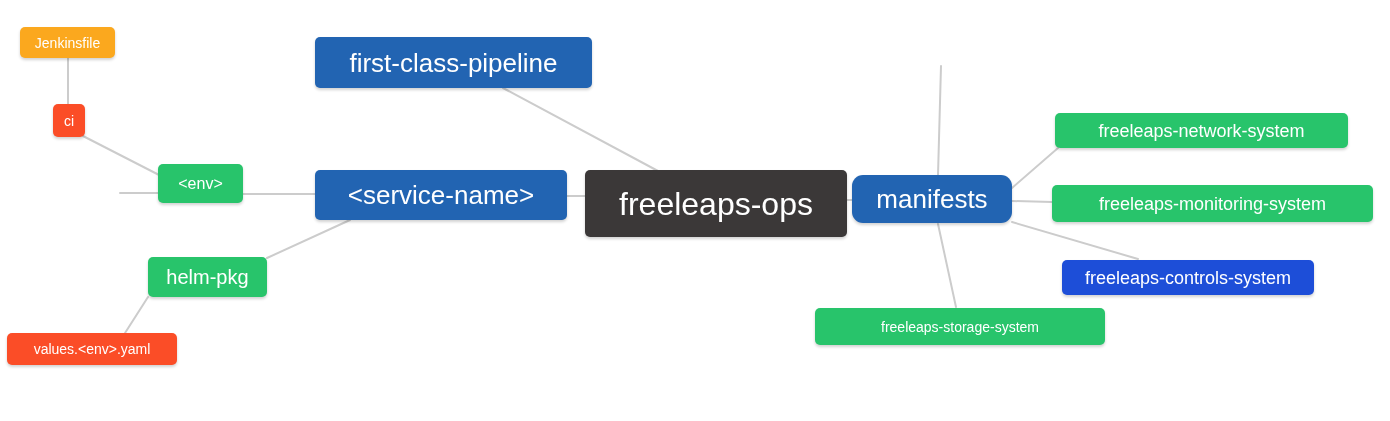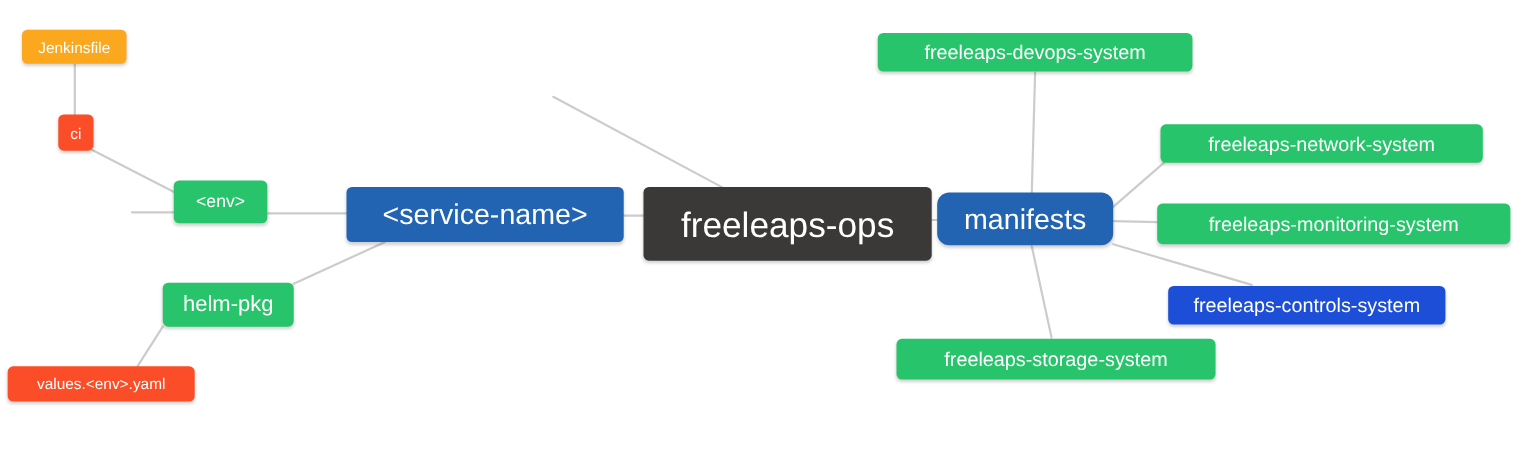--- a/index.html
+++ b/index.html
@@ -56,21 +56,21 @@
       <line x1="1012" y1="201" x2="1052" y2="202" stroke="#cccccc" stroke-width="2" stroke-linecap="round"></line>
       <line x1="1012" y1="222" x2="1138" y2="259" stroke="#cccccc" stroke-width="2" stroke-linecap="round"></line>
       <line x1="938" y1="224" x2="956" y2="307" stroke="#cccccc" stroke-width="2" stroke-linecap="round"></line>
     </svg>
 
 <div class="node" style="left: 20px; top: 27px; width: 95px; height: 31px; font-size: 14px; background: rgb(251, 168, 30);">Jenkinsfile</div>
     <div class="node" style="left: 53px; top: 104px; width: 32px; height: 33px; font-size: 14px; background: rgb(251, 77, 39);">ci</div>
     <div class="node" style="left: 158px; top: 164px; width: 85px; height: 39px; font-size: 16px; background: rgb(40, 196, 107);">&lt;env&gt;</div>
     <div class="node" style="left: 148px; top: 257px; width: 119px; height: 40px; font-size: 20px; background: rgb(40, 196, 107);">helm-pkg</div>
     <div class="node" style="left: 7px; top: 333px; width: 170px; height: 32px; font-size: 14px; background: rgb(251, 77, 39); text-align: right;">values.&lt;env&gt;.yaml</div>
+    <div class="node" style="left: 315px; top: 37px; width: 277px; height: 51px; font-size: 26px; background: rgb(34, 100, 178);">first-class-pipeline</div>
     <div class="node" style="left: 315px; top: 170px; width: 252px; height: 50px; font-size: 26px; background: rgb(34, 100, 178);">&lt;service-name&gt;</div>
     <div class="node" style="left: 585px; top: 170px; width: 262px; height: 67px; font-size: 32px; background: rgb(59, 56, 56);">freeleaps-ops</div>
     <div class="node" style="left: 852px; top: 175px; width: 160px; height: 48px; font-size: 26px; background: rgb(34, 100, 178); border-radius: 11px;">manifests</div>
-    <div class="node" style="left: 798px; top: 30px; width: 286px; height: 35px; font-size: 18px; background: rgb(40, 196, 107);">freeleaps-devops-system</div>
     <div class="node" style="left: 1052px; top: 185px; width: 321px; height: 37px; font-size: 18px; background: rgb(40, 196, 107);">freeleaps-monitoring-system</div>
     <div class="node" style="left: 1055px; top: 113px; width: 293px; height: 35px; font-size: 18px; background: rgb(40, 196, 107);">freeleaps-network-system</div>
     <div class="node" style="left: 1062px; top: 260px; width: 252px; height: 35px; font-size: 18px; background: #1d4ed8;">freeleaps-controls-system</div>
-    <div class="node" style="left: 815px; top: 308px; width: 290px; height: 37px; font-size: 18px; background: rgb(40, 196, 107);">freeleaps-storage-system</div>
+    <div class="node" style="left: 815px; top: 308px; width: 290px; height: 37px; font-size: 14px; background: rgb(40, 196, 107);">freeleaps-storage-system</div>
   </div>
 
 </body></html>

